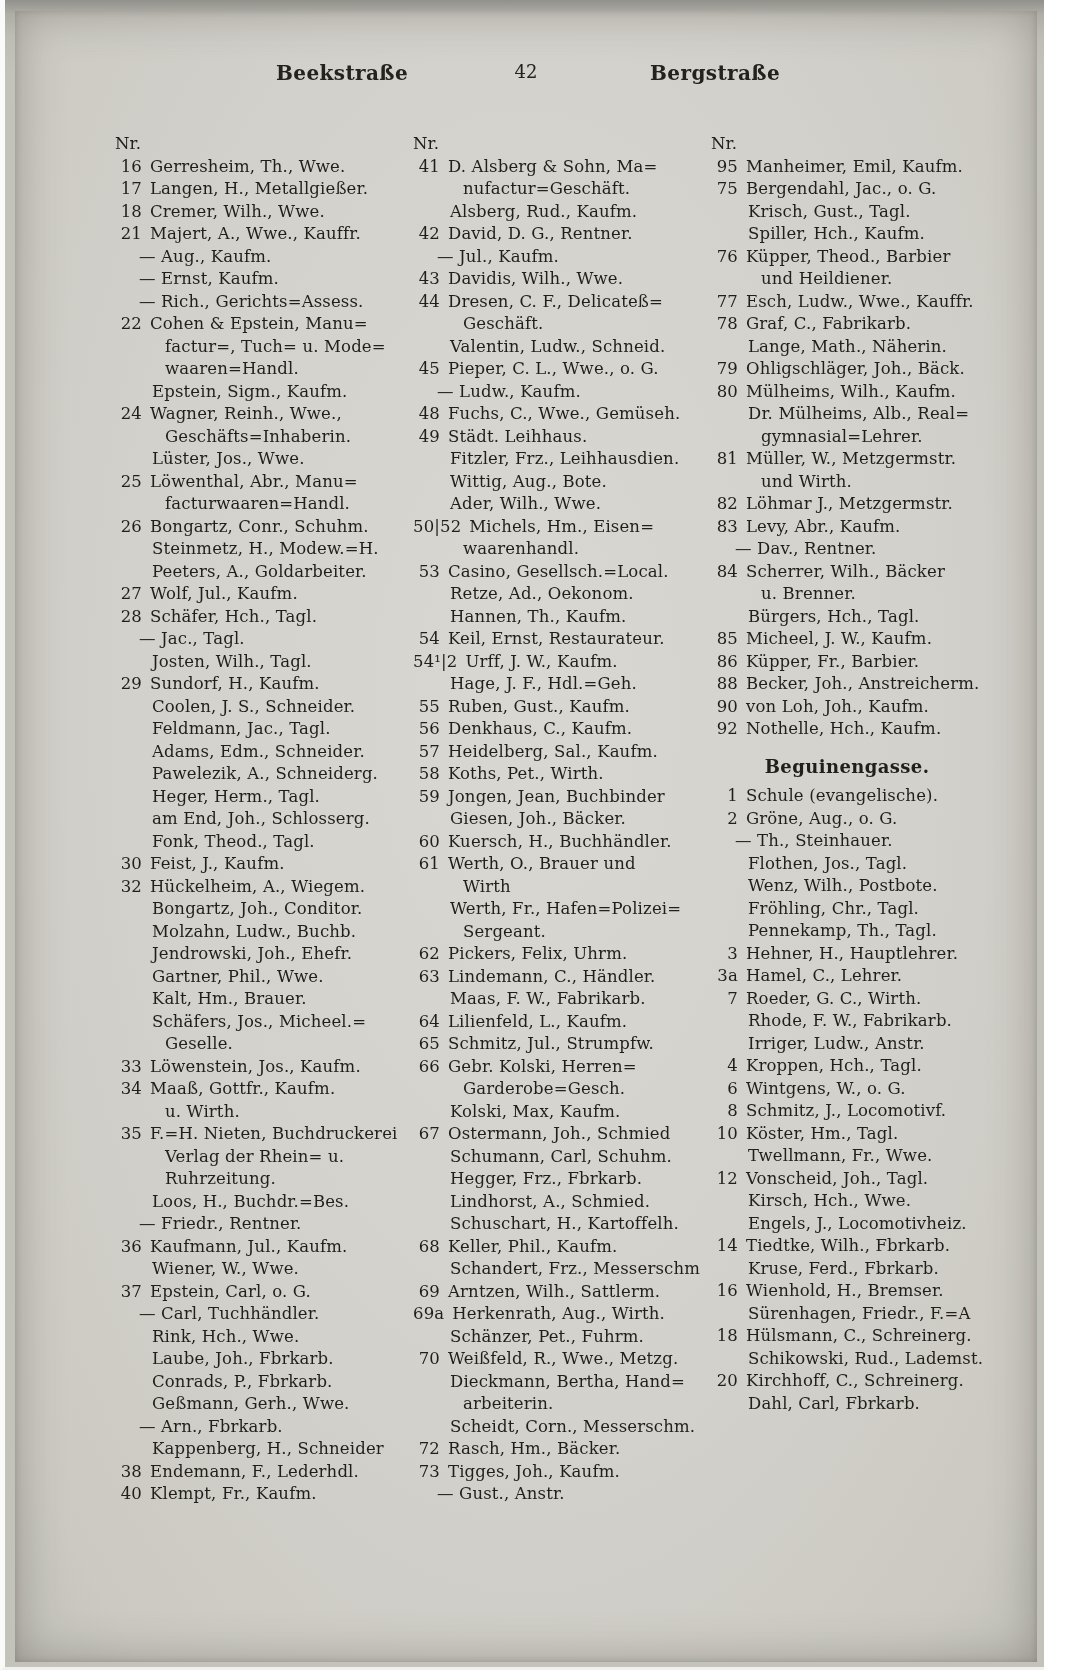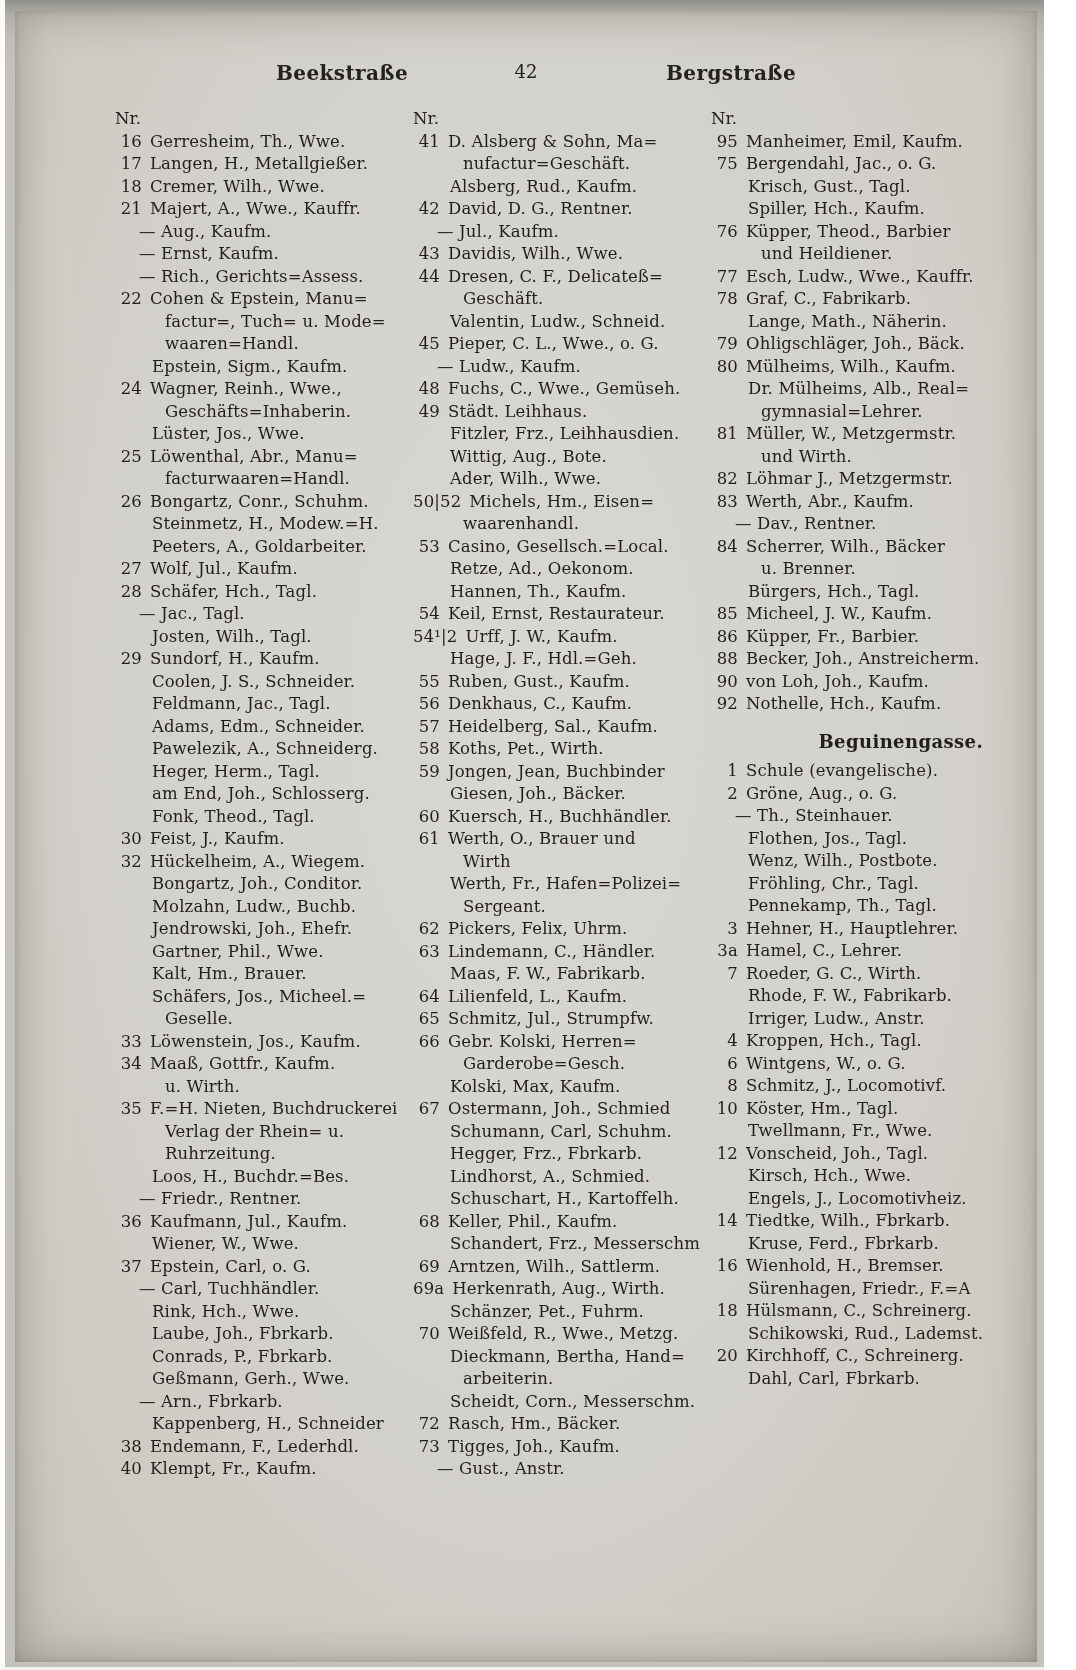--- a/index.html
+++ b/index.html
@@ -15,37 +15,37 @@
   .paper {
     position:absolute; left:10px; top:11px; right:7px; bottom:5px;
     background:radial-gradient(ellipse at 50% 42%, #d9d7d1 0%, #d3d1cb 55%, #cbc9c2 88%, #c1c0b9 100%);
     box-shadow: inset 0 0 46px rgba(75,72,63,.38), inset 0 0 6px rgba(70,68,60,.25);
   }
 
   .page-header { position:absolute; top:50px; left:0; right:0; height:30px; color:#24221c; }
   .page-header span { position:absolute; transform:translateX(-50%); white-space:nowrap; }
   .street-title { font-weight:bold; font-size:20px; letter-spacing:.4px; }
   .street-title.left  { left:32%; }
-  .street-title.right { left:68.5%;margin-left:16px; }
+  .street-title.right { left:68.5%; }
   .page-num { left:50%; font-size:18px; }
 
   .columns {
     position:absolute; top:97px; left:100px; right:94px;
     display:flex; align-items:stretch;
   }
-  .col { width:280px; flex:1 1 0; color:#211f1a; }
+  .col { width:280px; flex:1 1 0; color:#211f1a;margin-top:25px; }
   .vrule { width:2px; background:#3a3933; margin:2px 9px 0 9px; box-shadow:0 0 1px rgba(40,38,32,.6); }
 
   .line { font-size:16.5px; line-height:22.5px; white-space:nowrap; letter-spacing:.15px; }
   .num  { display:inline-block; min-width:27px; text-align:right; margin-right:8px; }
   .nrlab { padding-left:0; }
   .sub  { padding-left:37px; }
   .cont { padding-left:50px; }
   .dash { padding-left:24px; }
-  .heading { text-align:right; font-weight:bold; font-size:18px; padding:15px 0 7px 0; letter-spacing:.4px; white-space:nowrap; }
+  .heading { text-align:center; font-weight:bold; font-size:18px; padding:15px 0 7px 0; letter-spacing:.4px; white-space:nowrap; }
 </style>
 </head>
 <body>
 
 <div class="scan">
   <div class="paper">
 
     <div class="page-header">
       <span class="street-title left">Beekstraße</span>
       <span class="page-num">42</span>
@@ -192,21 +192,21 @@
           <div class="line entry"><span class="num">77</span><span>Esch, Ludw., Wwe., Kauffr.</span></div>
           <div class="line entry"><span class="num">78</span><span>Graf, C., Fabrikarb.</span></div>
           <div class="line sub">Lange, Math., Näherin.</div>
           <div class="line entry"><span class="num">79</span><span>Ohligschläger, Joh., Bäck.</span></div>
           <div class="line entry"><span class="num">80</span><span>Mülheims, Wilh., Kaufm.</span></div>
           <div class="line sub">Dr. Mülheims, Alb., Real=</div>
           <div class="line cont">gymnasial=Lehrer.</div>
           <div class="line entry"><span class="num">81</span><span>Müller, W., Metzgermstr.</span></div>
           <div class="line cont">und Wirth.</div>
           <div class="line entry"><span class="num">82</span><span>Löhmar J., Metzgermstr.</span></div>
-          <div class="line entry"><span class="num">83</span><span>Werth, Abr., Kaufm.</span></div>
+          <div class="line entry"><span class="num">83</span><span>Levy, Abr., Kaufm.</span></div>
           <div class="line dash">— Dav., Rentner.</div>
           <div class="line entry"><span class="num">84</span><span>Scherrer, Wilh., Bäcker</span></div>
           <div class="line cont">u. Brenner.</div>
           <div class="line sub">Bürgers, Hch., Tagl.</div>
           <div class="line entry"><span class="num">85</span><span>Micheel, J. W., Kaufm.</span></div>
           <div class="line entry"><span class="num">86</span><span>Küpper, Fr., Barbier.</span></div>
           <div class="line entry"><span class="num">88</span><span>Becker, Joh., Anstreicherm.</span></div>
           <div class="line entry"><span class="num">90</span><span>von Loh, Joh., Kaufm.</span></div>
           <div class="line entry"><span class="num">92</span><span>Nothelle, Hch., Kaufm.</span></div>
           <div class="line heading">Beguinengasse.</div>

